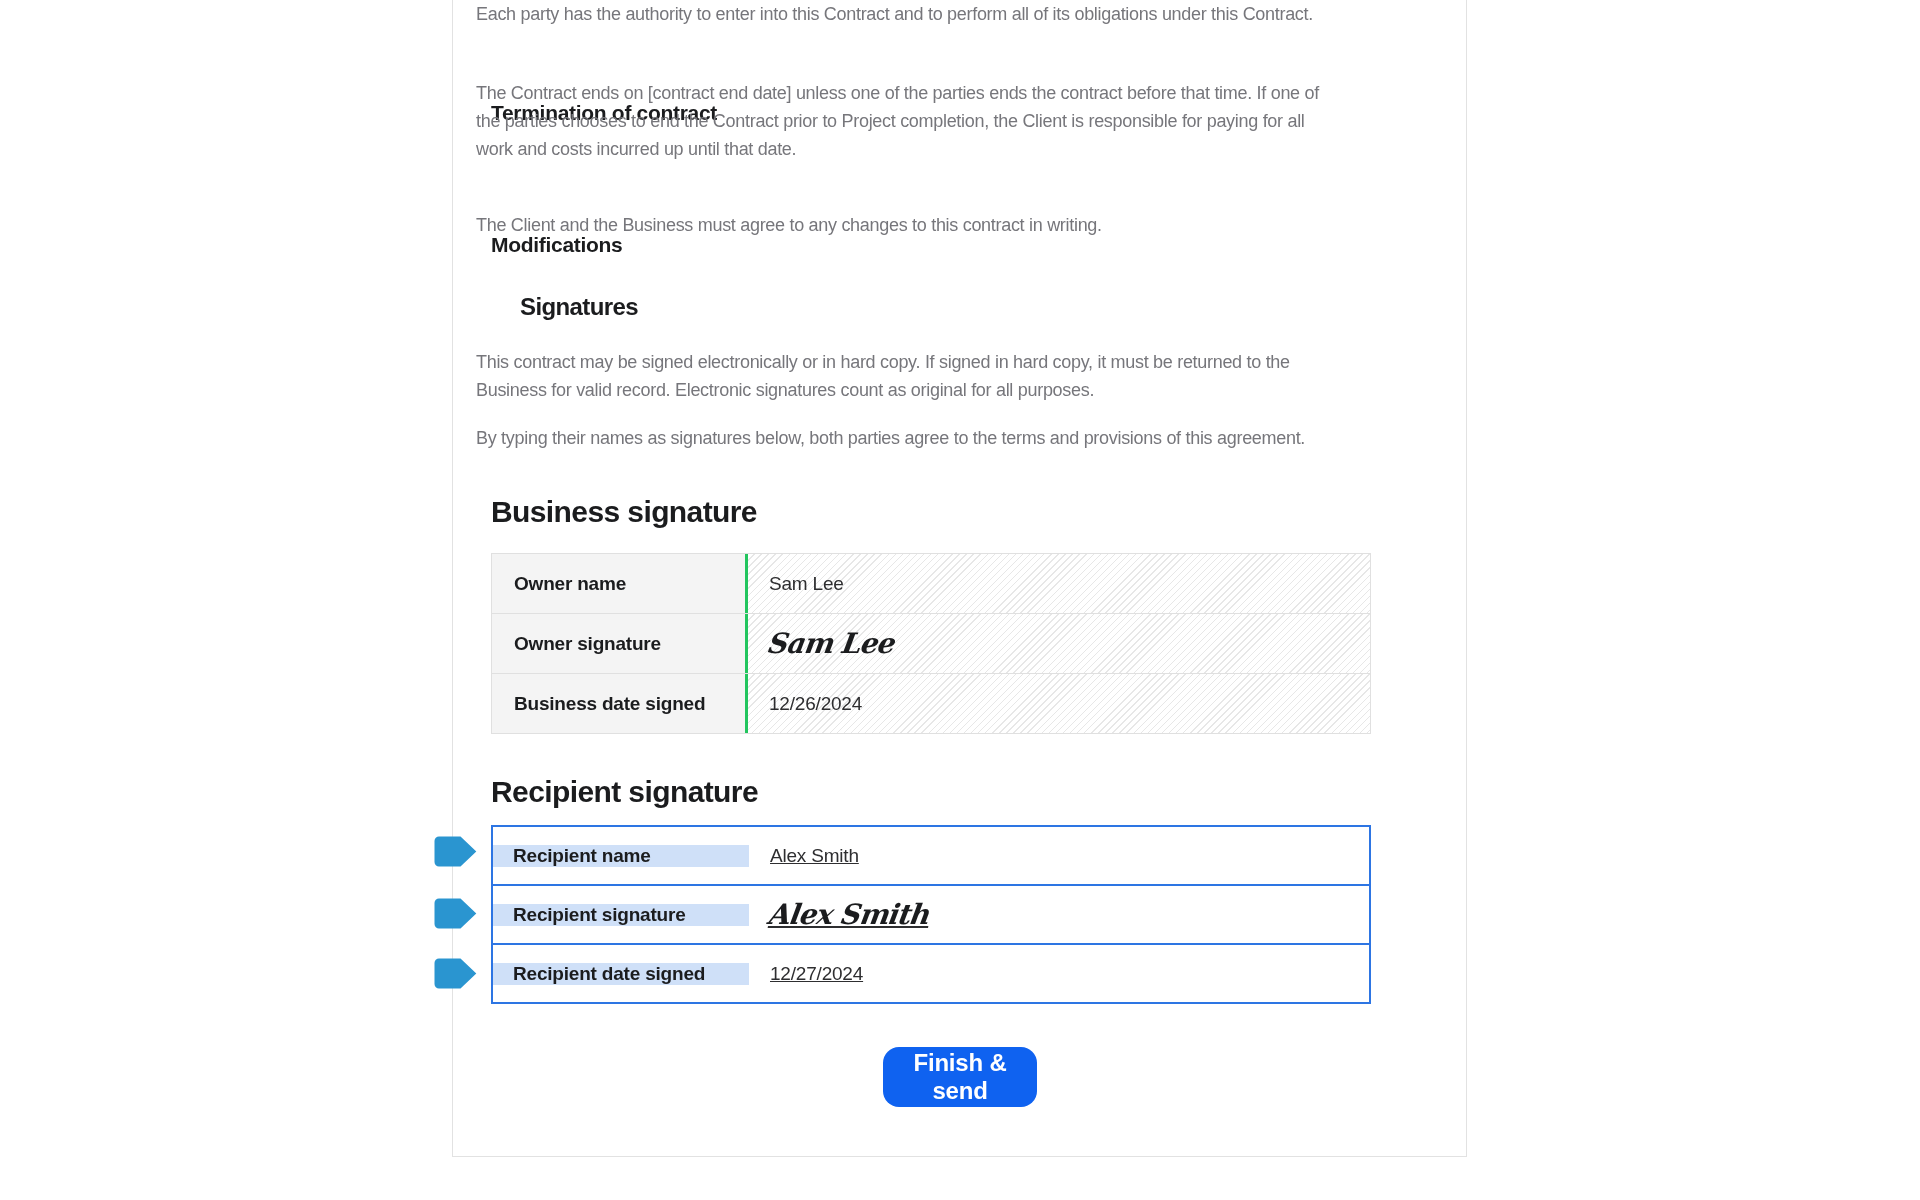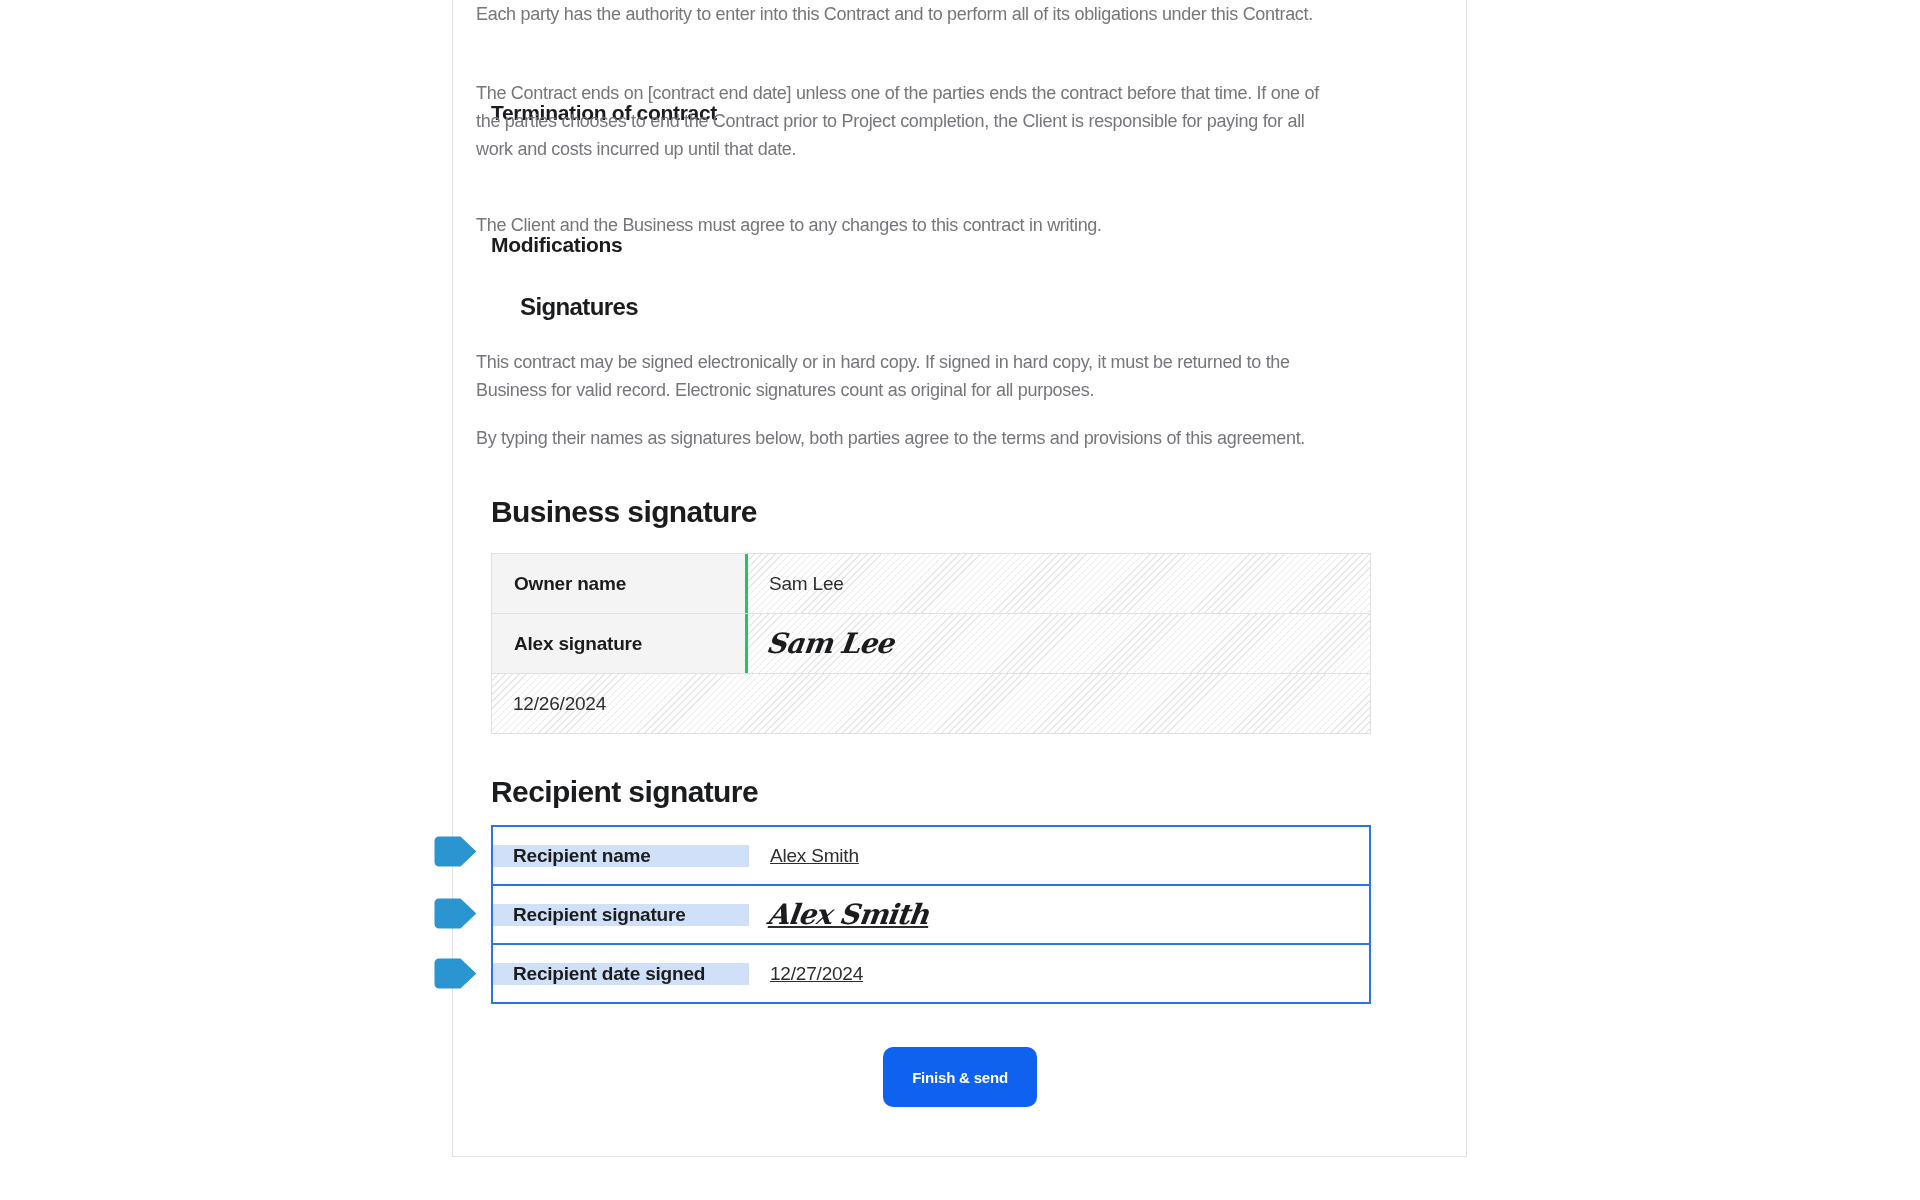--- a/index.html
+++ b/index.html
@@ -45,22 +45,22 @@
   .rec-value { flex:1; display:flex; align-items:center; padding-left:21px;
                font-size:19px; color:#2e2e30; letter-spacing:-0.2px;text-decoration:underline; }
 
   .script { font-family:"DejaVu Serif", serif; font-style:italic; font-weight:700;
             font-size:28px; color:#1b1c1e; display:inline-block;
             transform:skewX(-10deg); letter-spacing:-1px; }
 
   .tag { position:absolute; left:434px; width:43px; height:31px; }
 
   .finish-btn { position:absolute; left:883px; top:1047px; width:154px; height:60px;
-                background:#0f62f0; border:none; border-radius:10px; color:#ffffff;
-                font-family:"Liberation Sans", sans-serif; font-size:15px;
+                background:#0f62f0; border:none; border-radius:16px; color:#ffffff;
+                font-family:"Liberation Sans", sans-serif; font-size:24px;
                 font-weight:700; letter-spacing:-0.2px; cursor:pointer; }
 </style>
 </head>
 <body>
 
 <div class="card"></div>
 
 <div class="abs para" style="top:0px;">Each party has the authority to enter into this Contract and to perform all of its obligations under this Contract.</div>
 
 <div class="abs h-small" style="top:51px;">Termination of contract</div>
@@ -79,26 +79,27 @@
 <div class="abs h3" style="top:493px;">Business signature</div>
 
 <div class="abs biz-table">
   <div class="biz-row">
     <div class="biz-label">Owner name</div>
     <div class="biz-value">
       <span>Sam Lee</span>
     </div>
   </div>
   <div class="biz-row">
-    <div class="biz-label">Alex signature</div>
+    <div class="biz-label">Owner signature</div>
     <div class="biz-value">
       <span class="script">Sam Lee</span>
     </div>
   </div>
   <div class="biz-row">
+    <div class="biz-label">Business date signed</div>
     <div class="biz-value">
       <span>12/26/2024</span>
     </div>
   </div>
 </div>
 
 <div class="abs h3" style="top:773px;">Recipient signature</div>
 
 <div class="abs rec-table">
   <div class="rec-row">

